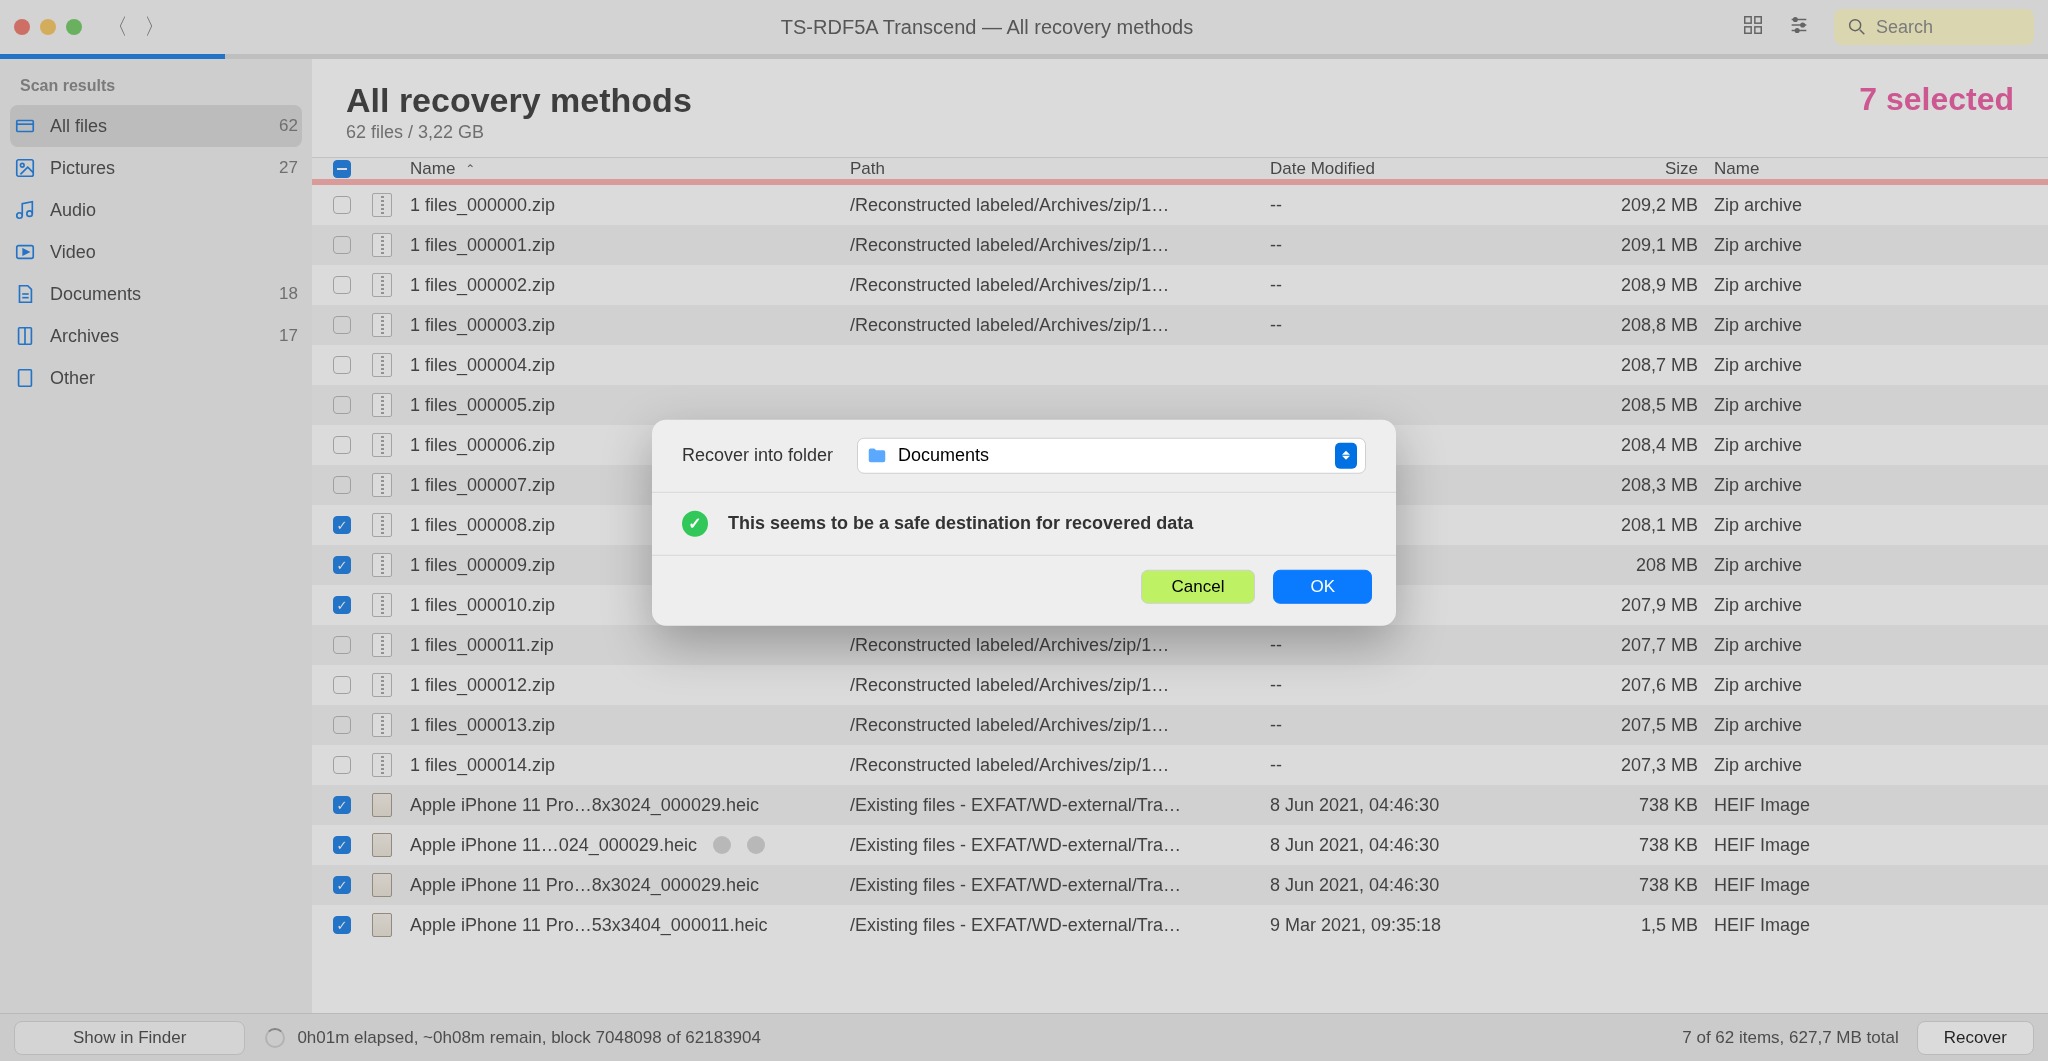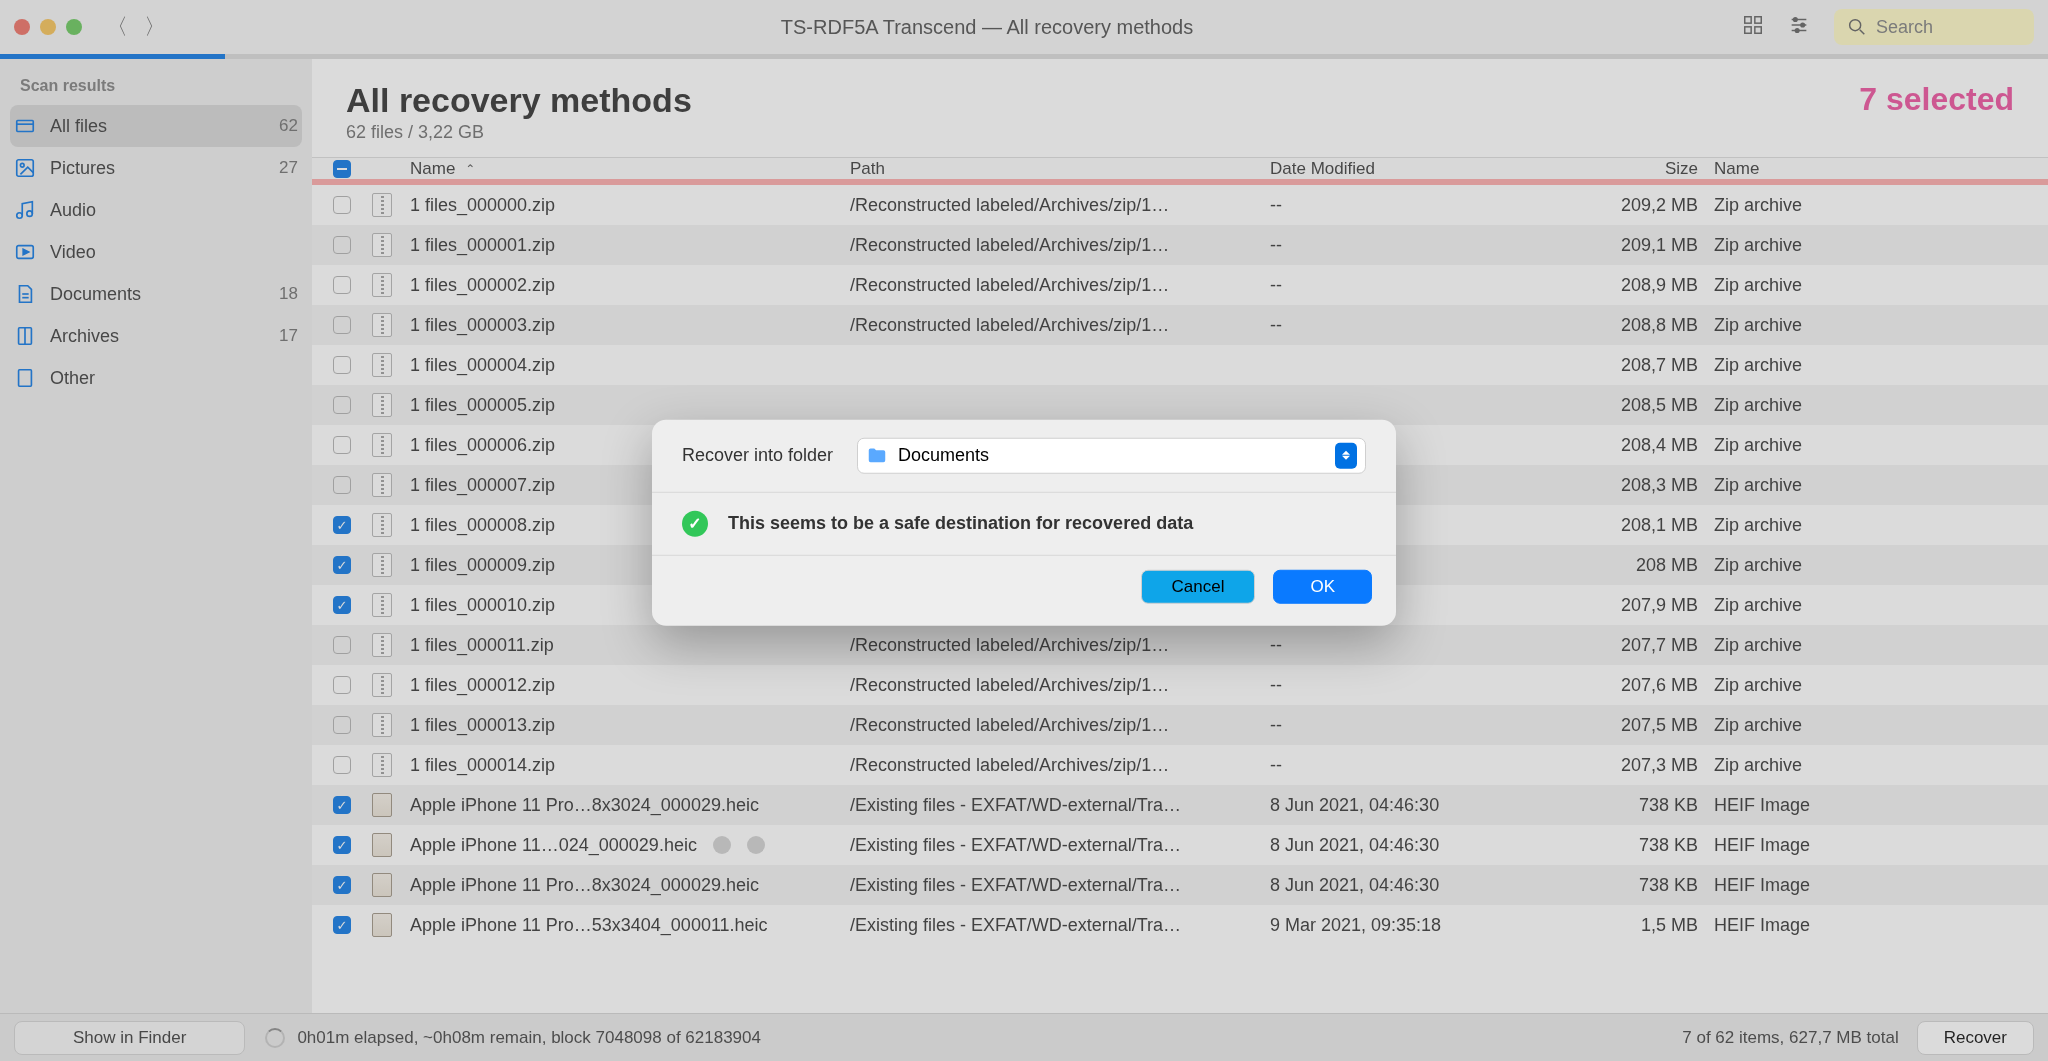--- a/index.html
+++ b/index.html
@@ -69,21 +69,21 @@
   .sheet .lbl{font-size:18px;color:#333;}
   .folder-sel{flex:1;height:36px;background:#fff;border:1px solid #cfcfcf;border-radius:7px;display:flex;align-items:center;padding:0 8px;gap:10px;font-size:18px;}
   .folder-sel .arrows{margin-left:auto;width:22px;height:26px;background:#0071e3;border-radius:5px;display:flex;flex-direction:column;align-items:center;justify-content:center;gap:1px;}
   .folder-sel .arrows span{width:0;height:0;border-left:4px solid transparent;border-right:4px solid transparent;}
   .folder-sel .arrows .u{border-bottom:4px solid #fff;}
   .folder-sel .arrows .d{border-top:4px solid #fff;}
   .divider{height:1px;background:#d7d7d7;}
   .safe{display:flex;align-items:center;gap:20px;}
   .chk{width:26px;height:26px;border-radius:50%;background:#32c759;display:flex;align-items:center;justify-content:center;color:#fff;font-size:16px;font-weight:700;}
   .btns{display:flex;justify-content:flex-end;gap:18px;padding:14px 24px 22px;}
-  .btn{height:34px;border-radius:7px;padding:0 30px;font-size:17px;border:1px solid #cfcfcf;background:#0ea5e9;cursor:pointer;}
+  .btn{height:34px;border-radius:7px;padding:0 30px;font-size:17px;border:1px solid #cfcfcf;background:#bef264;cursor:pointer;}
   .btn.primary{background:#0a7aff;color:#fff;border-color:#0a7aff;font-weight:500;padding:0 36px;}
 </style>
 </head>
 <body>
 
 <div class="toolbar">
   <div class="traffic">
     <div class="tl close"></div>
     <div class="tl min"></div>
     <div class="tl max"></div>

